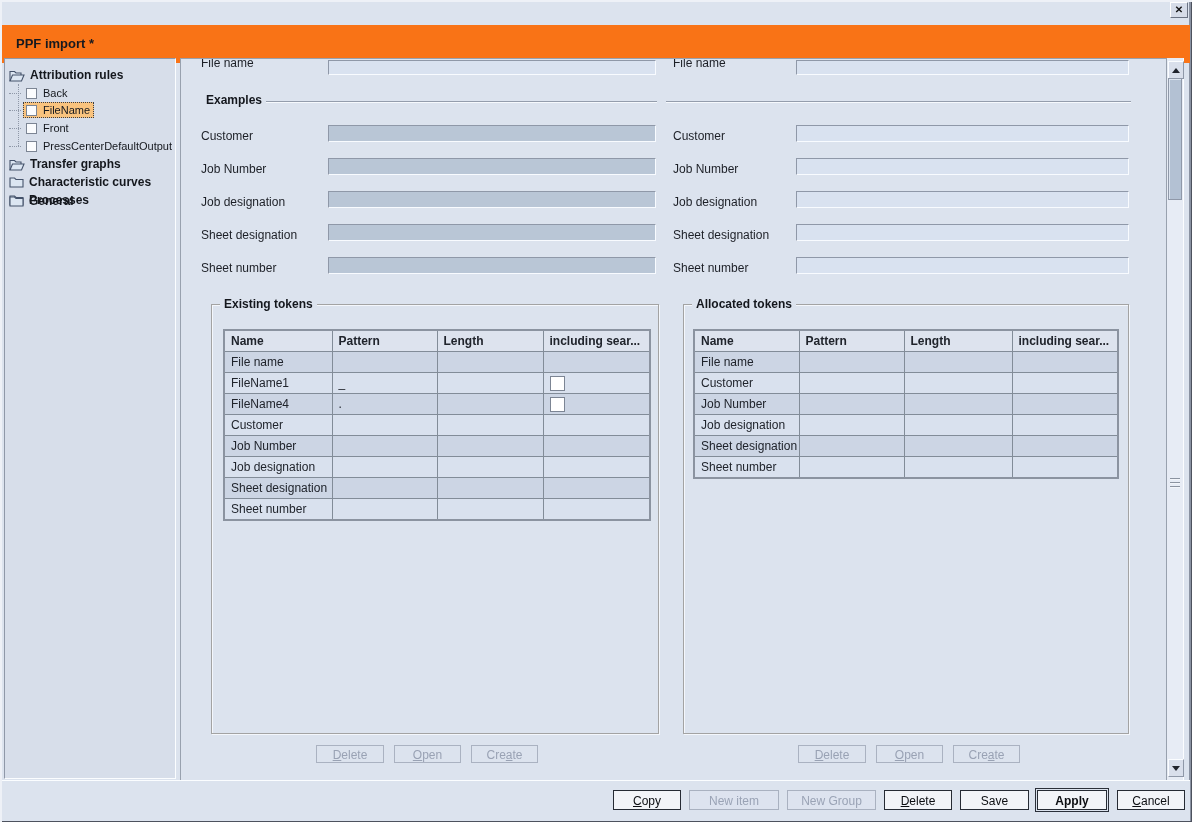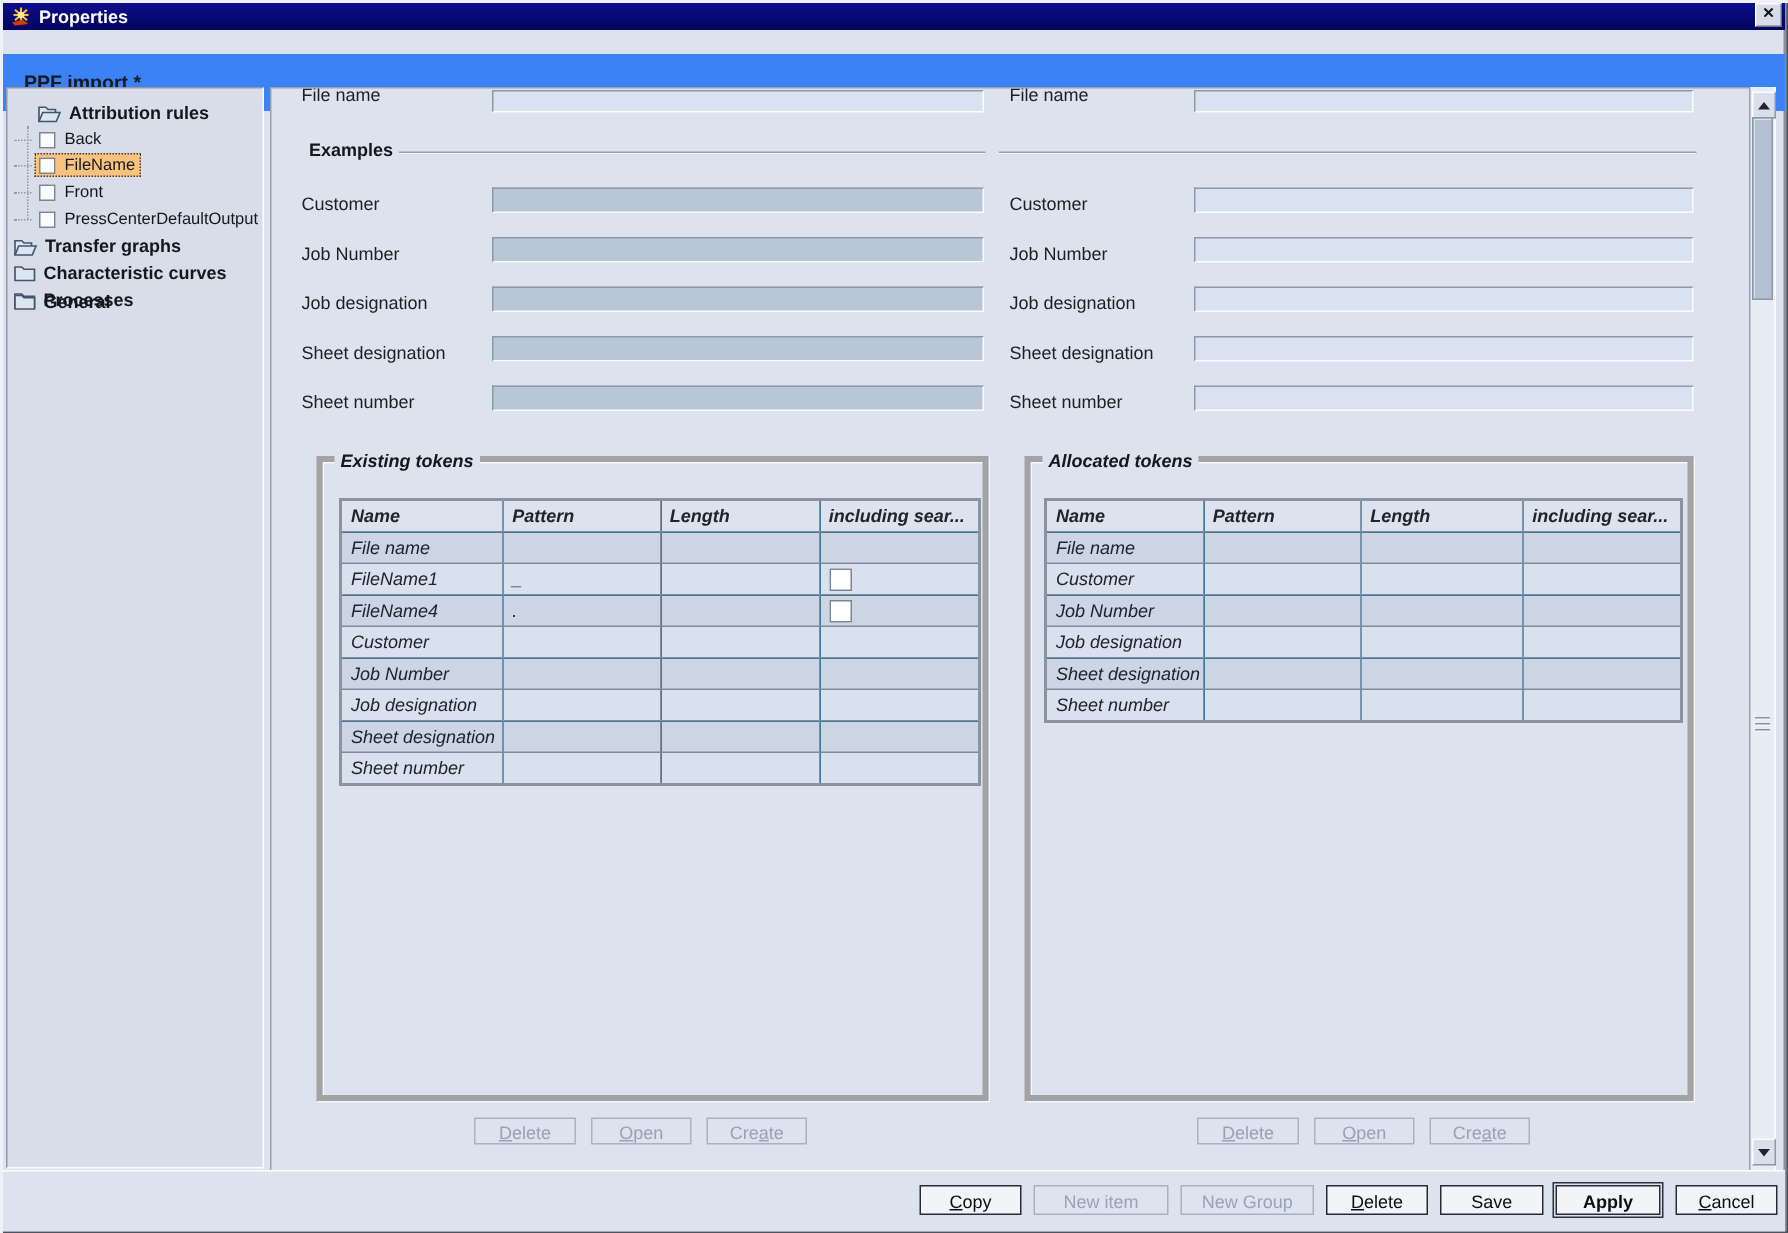--- a/index.html
+++ b/index.html
@@ -7,21 +7,21 @@
     box-shadow:inset 2px 2px 0 #eef1f7, inset -1px -1px 0 #4d525e, inset -3px -3px 0 #8a92a2;}
   
   .titlebar{position:absolute;left:2px;top:2px;width:1188px;height:18px;
     background:linear-gradient(#0c0c8e,#04045f);display:flex;align-items:center;padding:0 4px;box-sizing:border-box;}
   .titlebar .ttext{color:#ffffff;font-size:12px;font-weight:bold;margin-left:4px;}
   .closebtn{position:absolute;right:4px;top:2px;width:16px;height:14px;background:#d6dce8;
     border:1px solid;border-color:#ffffff #6a7282 #6a7282 #ffffff;display:flex;align-items:center;justify-content:center;
     font-size:10px;font-weight:bold;color:#111;line-height:1;cursor:default;}
   .appicon{width:16px;height:14px;display:block;}
   
-  .header{position:absolute;left:2px;top:36px;width:1188px;height:38px;background:#3b82f6;}
+  .header{position:absolute;left:2px;top:25px;width:1188px;height:38px;background:#f97316;}
   .heading{position:absolute;left:14px;top:11px;font-size:13px;font-weight:bold;color:#16191f;}
   
   .tree{position:absolute;left:4px;top:58px;width:172px;height:721px;background:#d7deea;
     border:1px solid;border-color:#8f98a8 #fbfdff #fbfdff #8f98a8;box-sizing:border-box;overflow:hidden;}
   .titem{position:absolute;left:4px;height:18px;display:flex;align-items:center;font-size:12px;color:#14171d;white-space:nowrap;}
   .titem.bold{font-weight:bold;}
   .titem .ticon{margin-right:5px;flex:0 0 auto;}
   .leafrow{left:4px;}
   .dots{width:12px;border-top:1px dotted #8f98a8;margin-right:2px;flex:0 0 auto;}
   .nodebox{width:9px;height:9px;background:#fbfcfe;border:1px solid #7c8594;flex:0 0 auto;}
@@ -33,21 +33,21 @@
   .main{position:absolute;left:180px;top:58px;width:986px;height:722px;background:#dce3ee;overflow:hidden;
     border-top:1px solid #98a1ae;border-left:1px solid #98a1ae;box-sizing:border-box;}
   .flabel{position:absolute;font-size:12px;color:#1c1f26;}
   .field{position:absolute;box-sizing:border-box;background:#d9e2f0;border:1px solid;
     border-color:#8f98a8 #f8fbff #f8fbff #8f98a8;height:17px;padding:0 4px;font-size:12px;color:#1c1f26;outline:none;
     font-family:"Liberation Sans",sans-serif;}
   .field.dis{background:#b9c6d6;}
   .sepline{position:absolute;height:1px;background:#949dac;border-bottom:1px solid #f6f9fd;}
   .exlabel{position:absolute;font-size:12px;font-weight:bold;color:#14171d;}
   
-  .groupbox{position:absolute;border:4px solid #a3a3a3;box-shadow:inset 1px 1px 0 #f4f7fc,1px 1px 0 #f4f7fc;box-sizing:border-box;font-style:italic;}
+  .groupbox{position:absolute;border:1px solid #a3a3a3;box-shadow:inset 1px 1px 0 #f4f7fc,1px 1px 0 #f4f7fc;box-sizing:border-box;}
   .gtitle{position:absolute;left:8px;top:-8px;background:#dce3ee;padding:0 4px;font-size:12px;font-weight:bold;color:#14171d;white-space:nowrap;}
   
   table.tok{position:absolute;border-collapse:collapse;table-layout:fixed;background:#0369a1;
     border:2px solid #8b93a0;font-size:12px;color:#20242c;}
   table.tok th,table.tok td{border:1px solid #828c98;height:20px;padding:0 0 0 6px;text-align:left;overflow:hidden;white-space:nowrap;font-weight:normal;}
   table.tok th{font-weight:bold;background:#dde3ee;height:20px;}
   table.tok tbody tr:nth-child(odd){background:#ccd5e4;}
   table.tok tbody tr:nth-child(even){background:#d9e1ee;}
   td.indent{padding-left:20px;}
   td.cbcell{text-align:center;padding:0;}
@@ -72,45 +72,32 @@
     box-shadow:inset 1px 1px 0 #dde5f0;box-sizing:border-box;}
   .sgrip{position:absolute;left:3px;top:420px;width:10px;}
   .sgrip div{height:1px;background:#8b93a0;margin-bottom:2px;border-bottom:1px solid #f2f5fa;}
   u{text-decoration:underline;}
 </style>
 </head>
 <body>
 
 <div class="window">
 
-  <div class="titlebar">
-    <svg class="appicon" viewBox="0 0 16 14">
-      <g stroke="#f6c12d" stroke-width="1.4">
-          <line x1="8" y1="1" x2="8" y2="11"></line>
-          <line x1="3" y1="6" x2="13" y2="6"></line>
-          <line x1="4" y1="2.5" x2="12" y2="9.5"></line>
-          <line x1="12" y1="2.5" x2="4" y2="9.5"></line>
-        </g>
-      <circle cx="8" cy="6" r="2.2" fill="#ffe9a8"></circle>
-      <path d="M2 11 L9 9 L13 12 L4 13 Z" fill="#d23b10"></path>
-    </svg>
-    <span class="ttext">Properties</span>
-  </div>
   <div class="closebtn">
     <span>✕</span>
   </div>
 
   <div class="header">
     <div class="heading">PPF import *</div>
   </div>
 
   <div class="tree">
     <div class="vdots"></div>
 
-    <div class="titem bold" style="top:7px;margin-left:16px;">
+    <div class="titem bold" style="top:7px;">
       <svg class="ticon" width="16" height="13" viewBox="0 0 16 13">
         <path d="M1 12 V2.5 H5.5 L7 4 H12 V6" fill="#dce6f2" stroke="#45536b" stroke-width="1.1"></path>
         <path d="M1 12 L3.5 6 H15 L12.5 12 Z" fill="#dce6f2" stroke="#45536b" stroke-width="1.1"></path>
       </svg>
       <span class="lbl">Attribution rules</span>
     </div>
 
     <div class="titem leafrow" style="top:25px;">
       <span class="dots"></span>
       <span class="selwrap">

